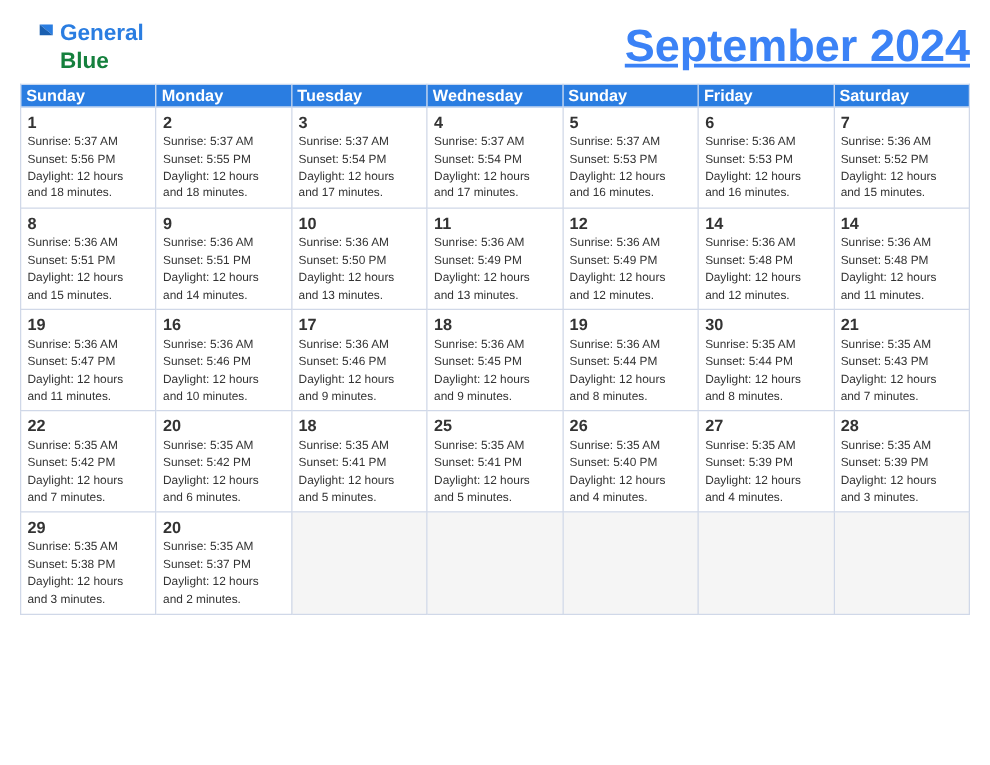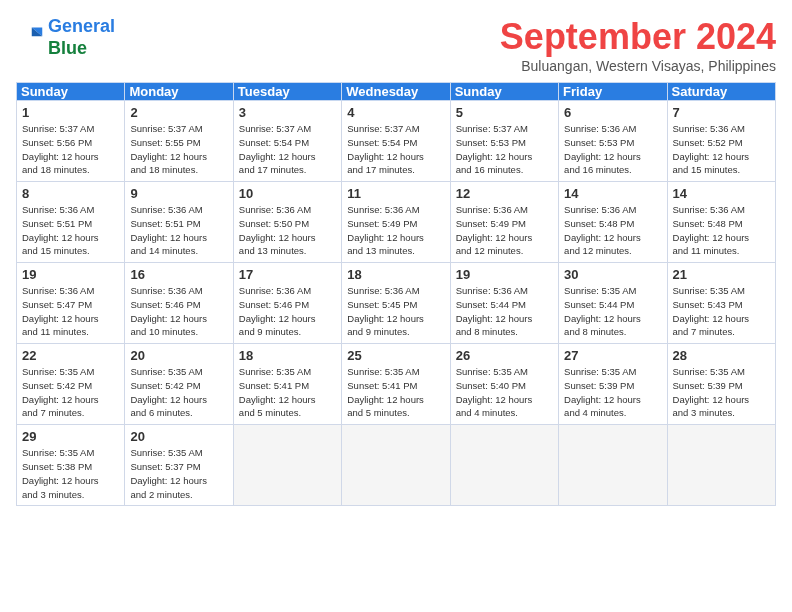--- a/index.html
+++ b/index.html
@@ -11,21 +11,20 @@
       padding: 16px;
     }
     .header {
       display: flex;
       justify-content: space-between;
       align-items: flex-start;
       margin-bottom: 8px;
     }
     .logo {
       display: flex;
-      align-items: center;
       gap: 4px;
     }
     .logo-text {
       font-size: 18px;
       font-weight: bold;
       color: #333;
       line-height: 1.2;
     }
     .logo-text span {
       color: #2a7de1;
@@ -33,21 +32,22 @@
     .logo-icon {
       width: 28px;
       height: 28px;
     }
     .title-block {
       text-align: right;
     }
     .month-title {
       font-size: 36px;
       font-weight: bold;
-      color: #ef4444;
+      color: #3b82f6;
+      text-decoration: underline;
     }
     .subtitle {
       font-size: 14px;
       color: #555;
     }
     table {
       width: 100%;
       border-collapse: collapse;
       table-layout: fixed;
     }
@@ -93,21 +93,20 @@
       <polygon points="18,4 30,4 30,14" fill="#2a7de1"></polygon>
       <polygon points="18,4 30,14 18,14" fill="#1a5fb0"></polygon>
     </svg>
     <div class="logo-text">
       <div><span>General</span></div>
       <div style="color:#15803d;">Blue</div>
     </div>
   </div>
   <div class="title-block">
     <div class="month-title">September 2024</div>
-    <div class="subtitle">Buluangan, Western Visayas, Philippines</div>
   </div>
 </div>
 
 <table>
   <thead>
     <tr>
 
     <th>Sunday</th>
         <th>Monday</th>
         <th>Tuesday</th>

